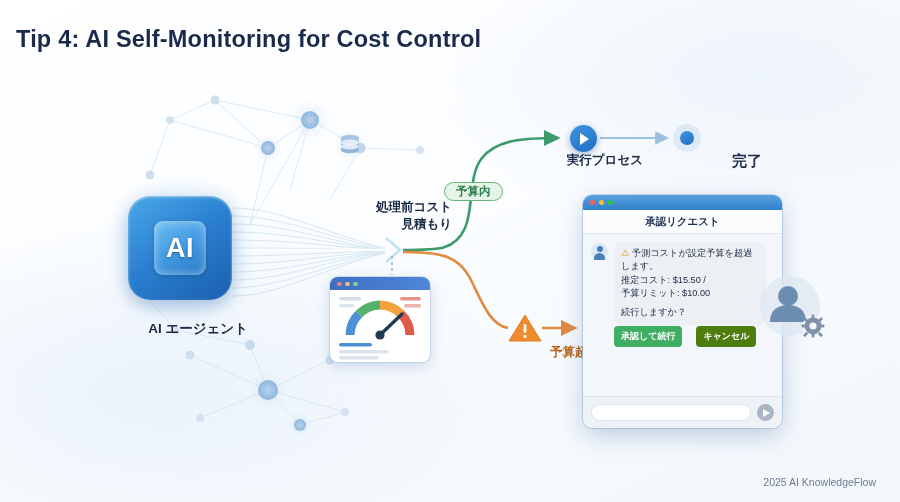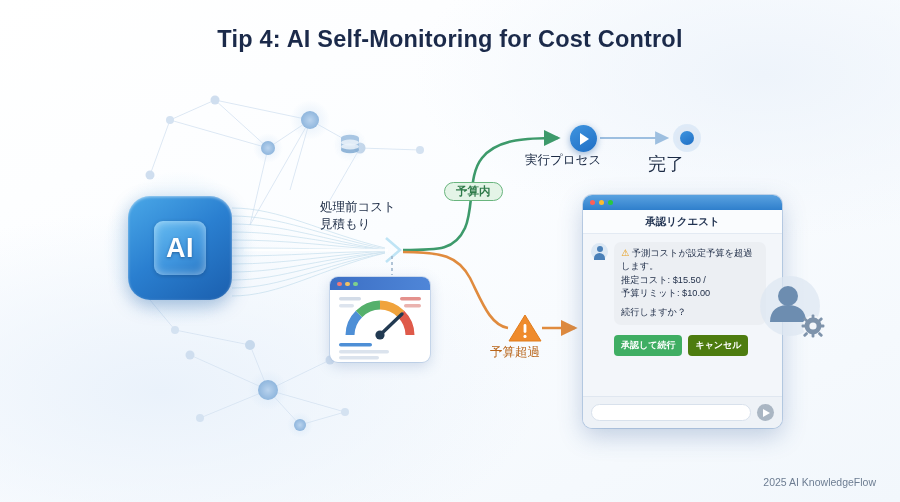--- a/index.html
+++ b/index.html
@@ -13,32 +13,32 @@
       radial-gradient(ellipse 70% 60% at 18% 78%, #eaf2fb 0%, rgba(234,242,251,0) 60%),
       radial-gradient(ellipse 60% 50% at 85% 15%, #eef4fb 0%, rgba(238,244,251,0) 65%),
       linear-gradient(155deg, #ffffff 0%, #fbfdff 45%, #f2f7fc 100%);
     overflow: hidden;
   }
   #bg-svg { position: absolute; inset: 0; width: 900px; height: 502px; }
   #flow-svg { position: absolute; inset: 0; width: 900px; height: 502px; }
 
   
   .title {
-    position: absolute; top: 26px; left: 0; width: 900px; text-align: center;
-    font-size: 23.5px; font-weight: bold; color: #1b2a4a; letter-spacing: .2px;
-  }
-
-  
-  .lbl { position: absolute; font-weight: normal; color: #1c2b45; text-align: left; }
+    position: absolute; top: 26px; left: 0; width: 900px; text-align: left;
+    font-size: 23.5px; font-weight: bold; color: #1b2a4a; letter-spacing: .2px; padding-left: 16px;
+  }
+
+  
+  .lbl { position: absolute; font-weight: bold; color: #1c2b45; text-align: right; }
 
   .lbl-agent  { left: 78px;  top: 320px; width: 170px; font-size: 13.5px; }
   .lbl-gauge  { left: 318px; top: 368px; width: 136px; font-size: 12.5px; }
   .lbl-pre    { left: 320px; top: 199px; width: 132px; font-size: 12.5px; line-height: 1.35; }
   .lbl-exec   { left: 525px; top: 152px; width: 118px; font-size: 12.5px; }
-  .lbl-done   { left: 648px; top: 152px; width: 78px;  font-size: 18px; }
+  .lbl-done   { left: 684px; top: 152px; width: 78px;  font-size: 15px; }
   .lbl-over   { left: 490px; top: 344px; width: 110px; font-size: 12.5px; color:#b8651a; }
 
   
   #chip-wrap { position: absolute; left: 128px; top: 196px; width: 104px; height: 92px; border-radius: 16px; }
   .chip-glow {
     position:absolute; left:-26px; top:-26px; width:156px; height:156px; border-radius:50%;
     background: radial-gradient(circle, rgba(120,190,240,.40) 0%, rgba(160,210,245,.16) 45%, rgba(255,255,255,0) 70%);
   }
   .chip {
     position:absolute; left:0; top:0; width:104px; height:104px; border-radius:22px;
@@ -124,21 +124,21 @@
   .avatar::after {
     content:""; position:absolute; left:3px; top:10px; width:11px; height:7px;
     border-radius:6px 6px 0 0; background:#4a80b8;
   }
   .bubble {
     background:#eceff3; border-radius:7px; padding:5px 7px;
     font-size:9.2px; line-height:1.45; color:#22304a; max-width:152px;
   }
   .bubble .warn-glyph { color:#e8a020; }
   .bubble .gap { display:block; height:6px; }
-  .btn-row { display:flex; gap:6px; margin:10px 0 0 23px; }
+  .btn-row { display:flex; gap:14px; margin:1px 0 0 23px; }
   .btn {
     font-size:9px; font-weight:bold; color:#fff; border:none; border-radius:4px;
     padding:4px 7px; cursor:pointer; white-space:nowrap;
   }
   .btn-ok { background:#3fae63; }
   .btn-cancel { background:#4d7c0f; }
   .chat-foot {
     position:absolute; bottom:0; left:0; right:0; height:32px;
     background:#eef2f7; border-top:1px solid #e0e7f0;
     display:flex; align-items:center; gap:6px; padding:0 8px;
@@ -286,20 +286,21 @@
   </svg>
 
   <div class="title">Tip 4: AI Self-Monitoring for Cost Control</div>
 
   <div id="chip-wrap">
     <div class="chip-glow"></div>
     <div class="chip">
       <div class="chip-core">AI</div>
     </div>
   </div>
+  <div class="lbl lbl-agent">AI エージェント</div>
 
   <div class="lbl lbl-pre">
     <div>処理前コスト</div>
     <div>見積もり</div>
   </div>
 
   <div id="gauge-card">
     <div class="gc-bar">
       <div class="gc-dot" style="left:7px;  background:#ef7a7a;"></div>
       <div class="gc-dot" style="left:15px; background:#f0c164;"></div>

